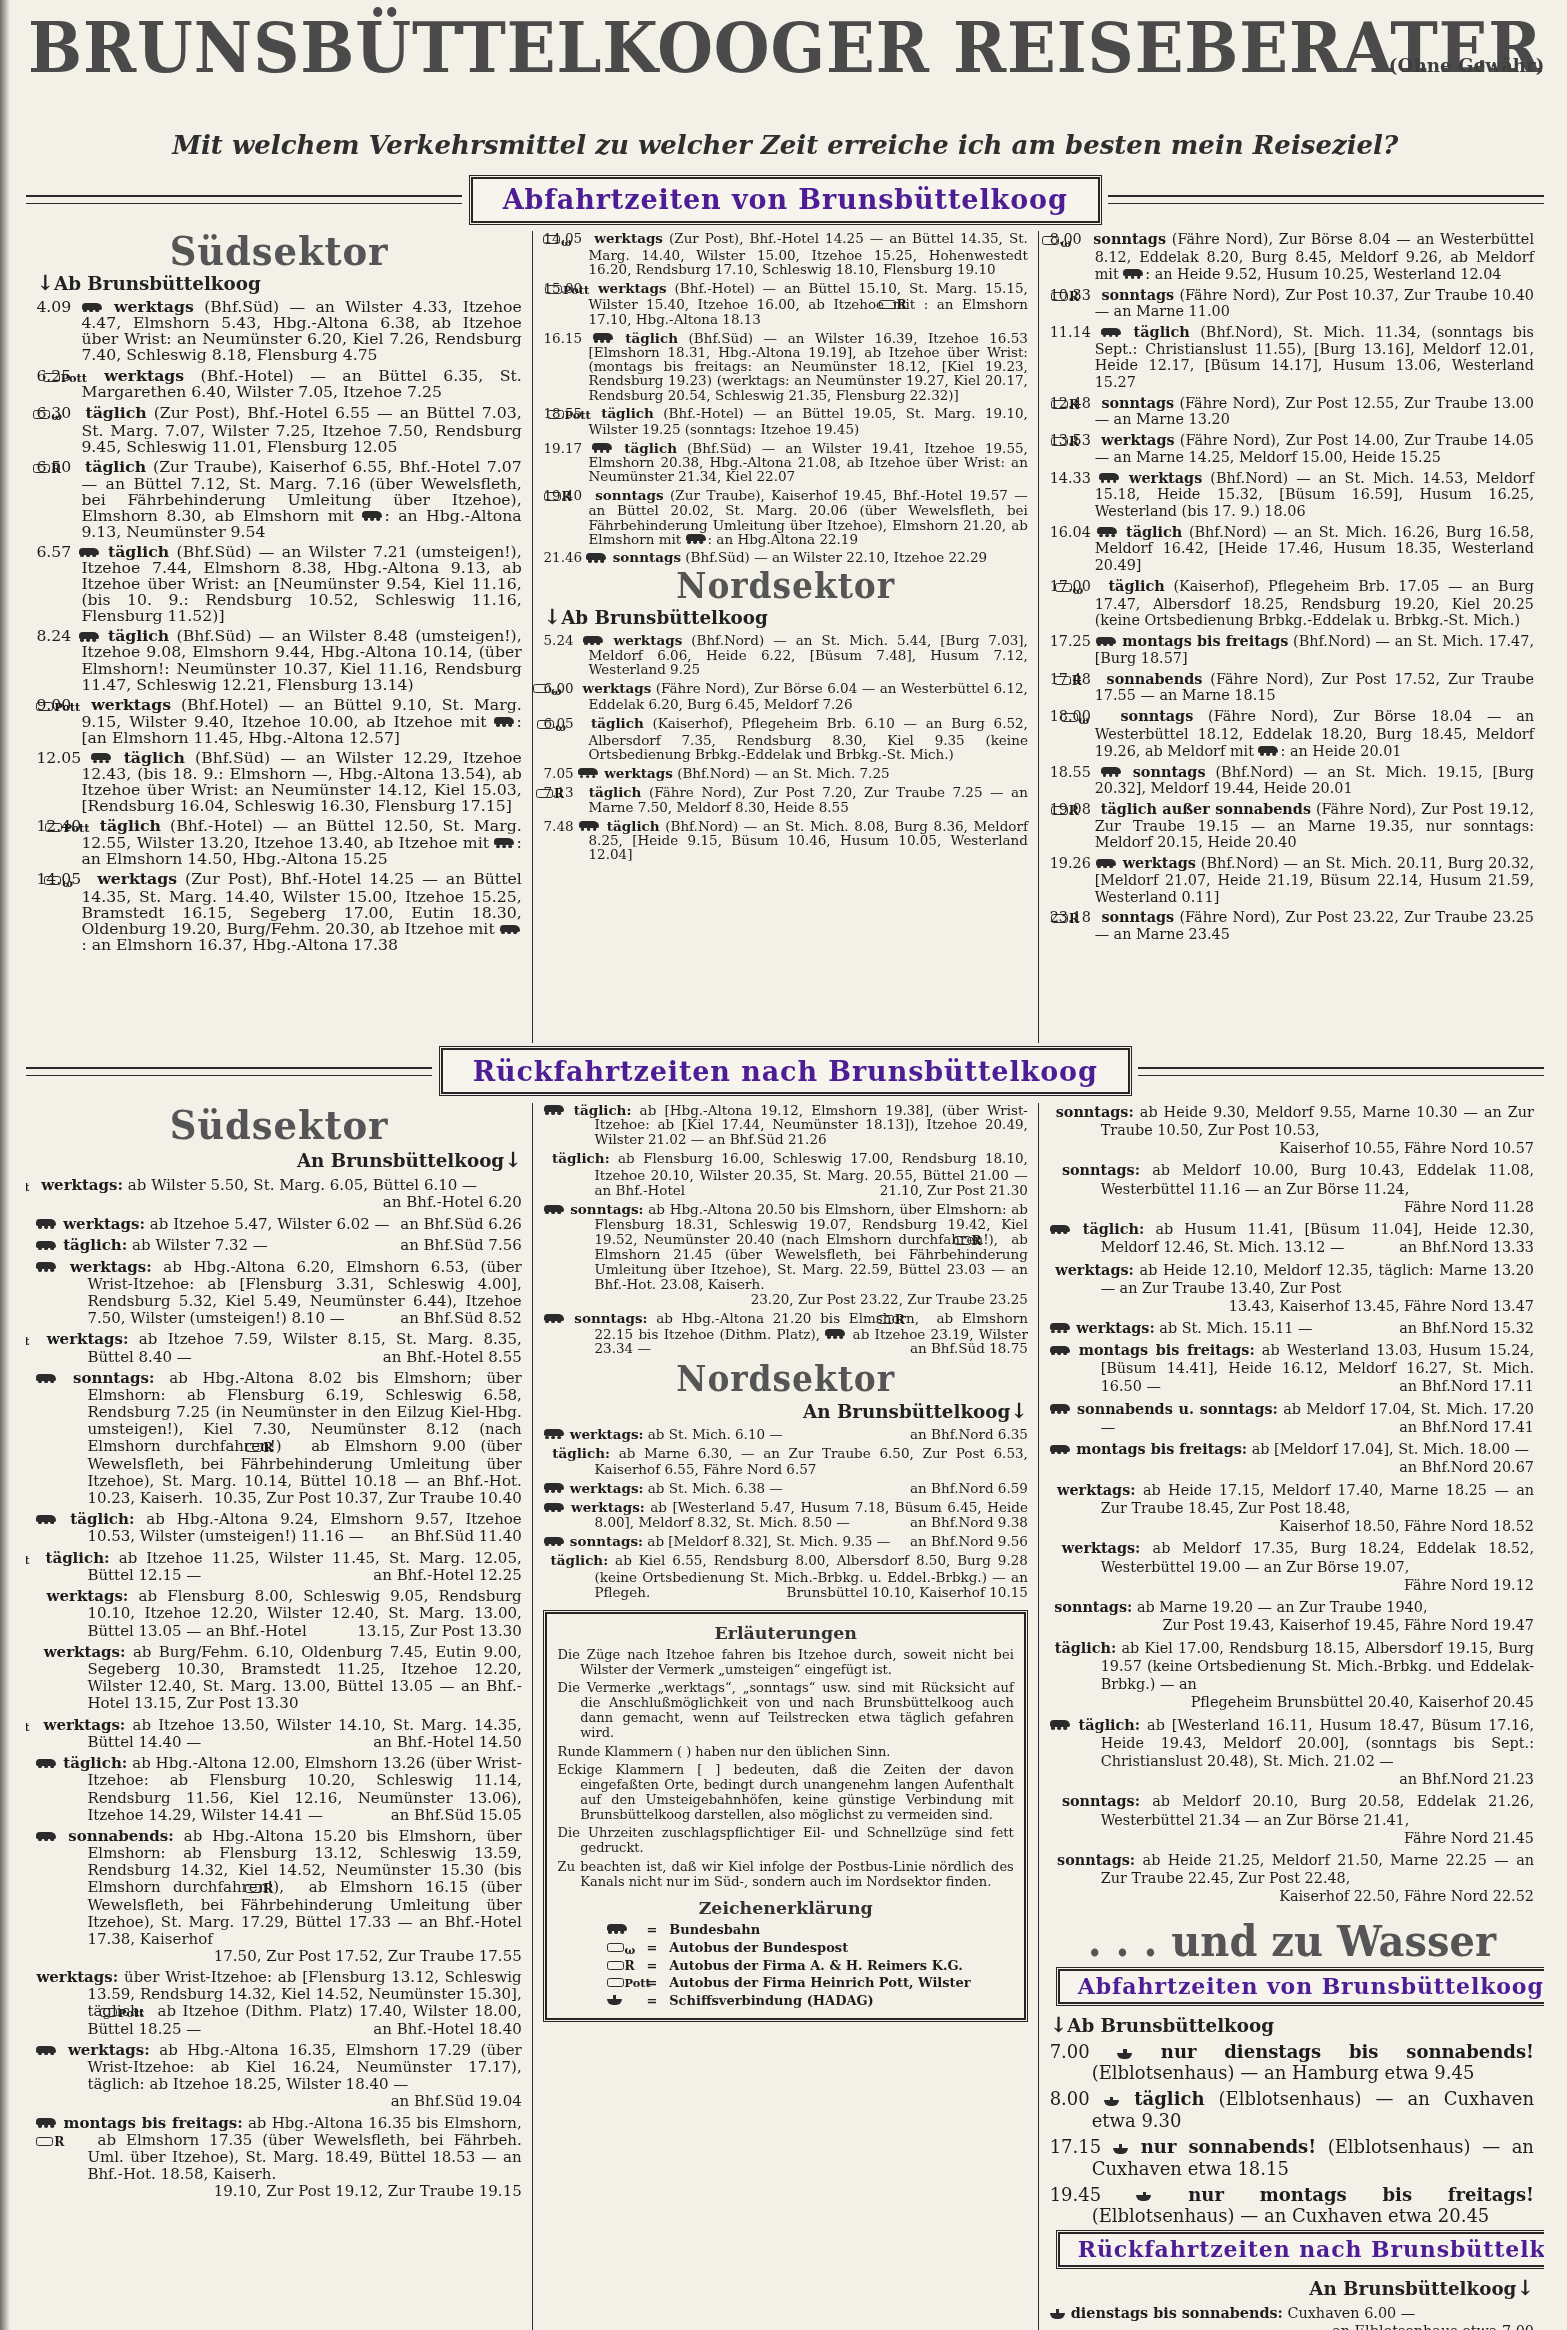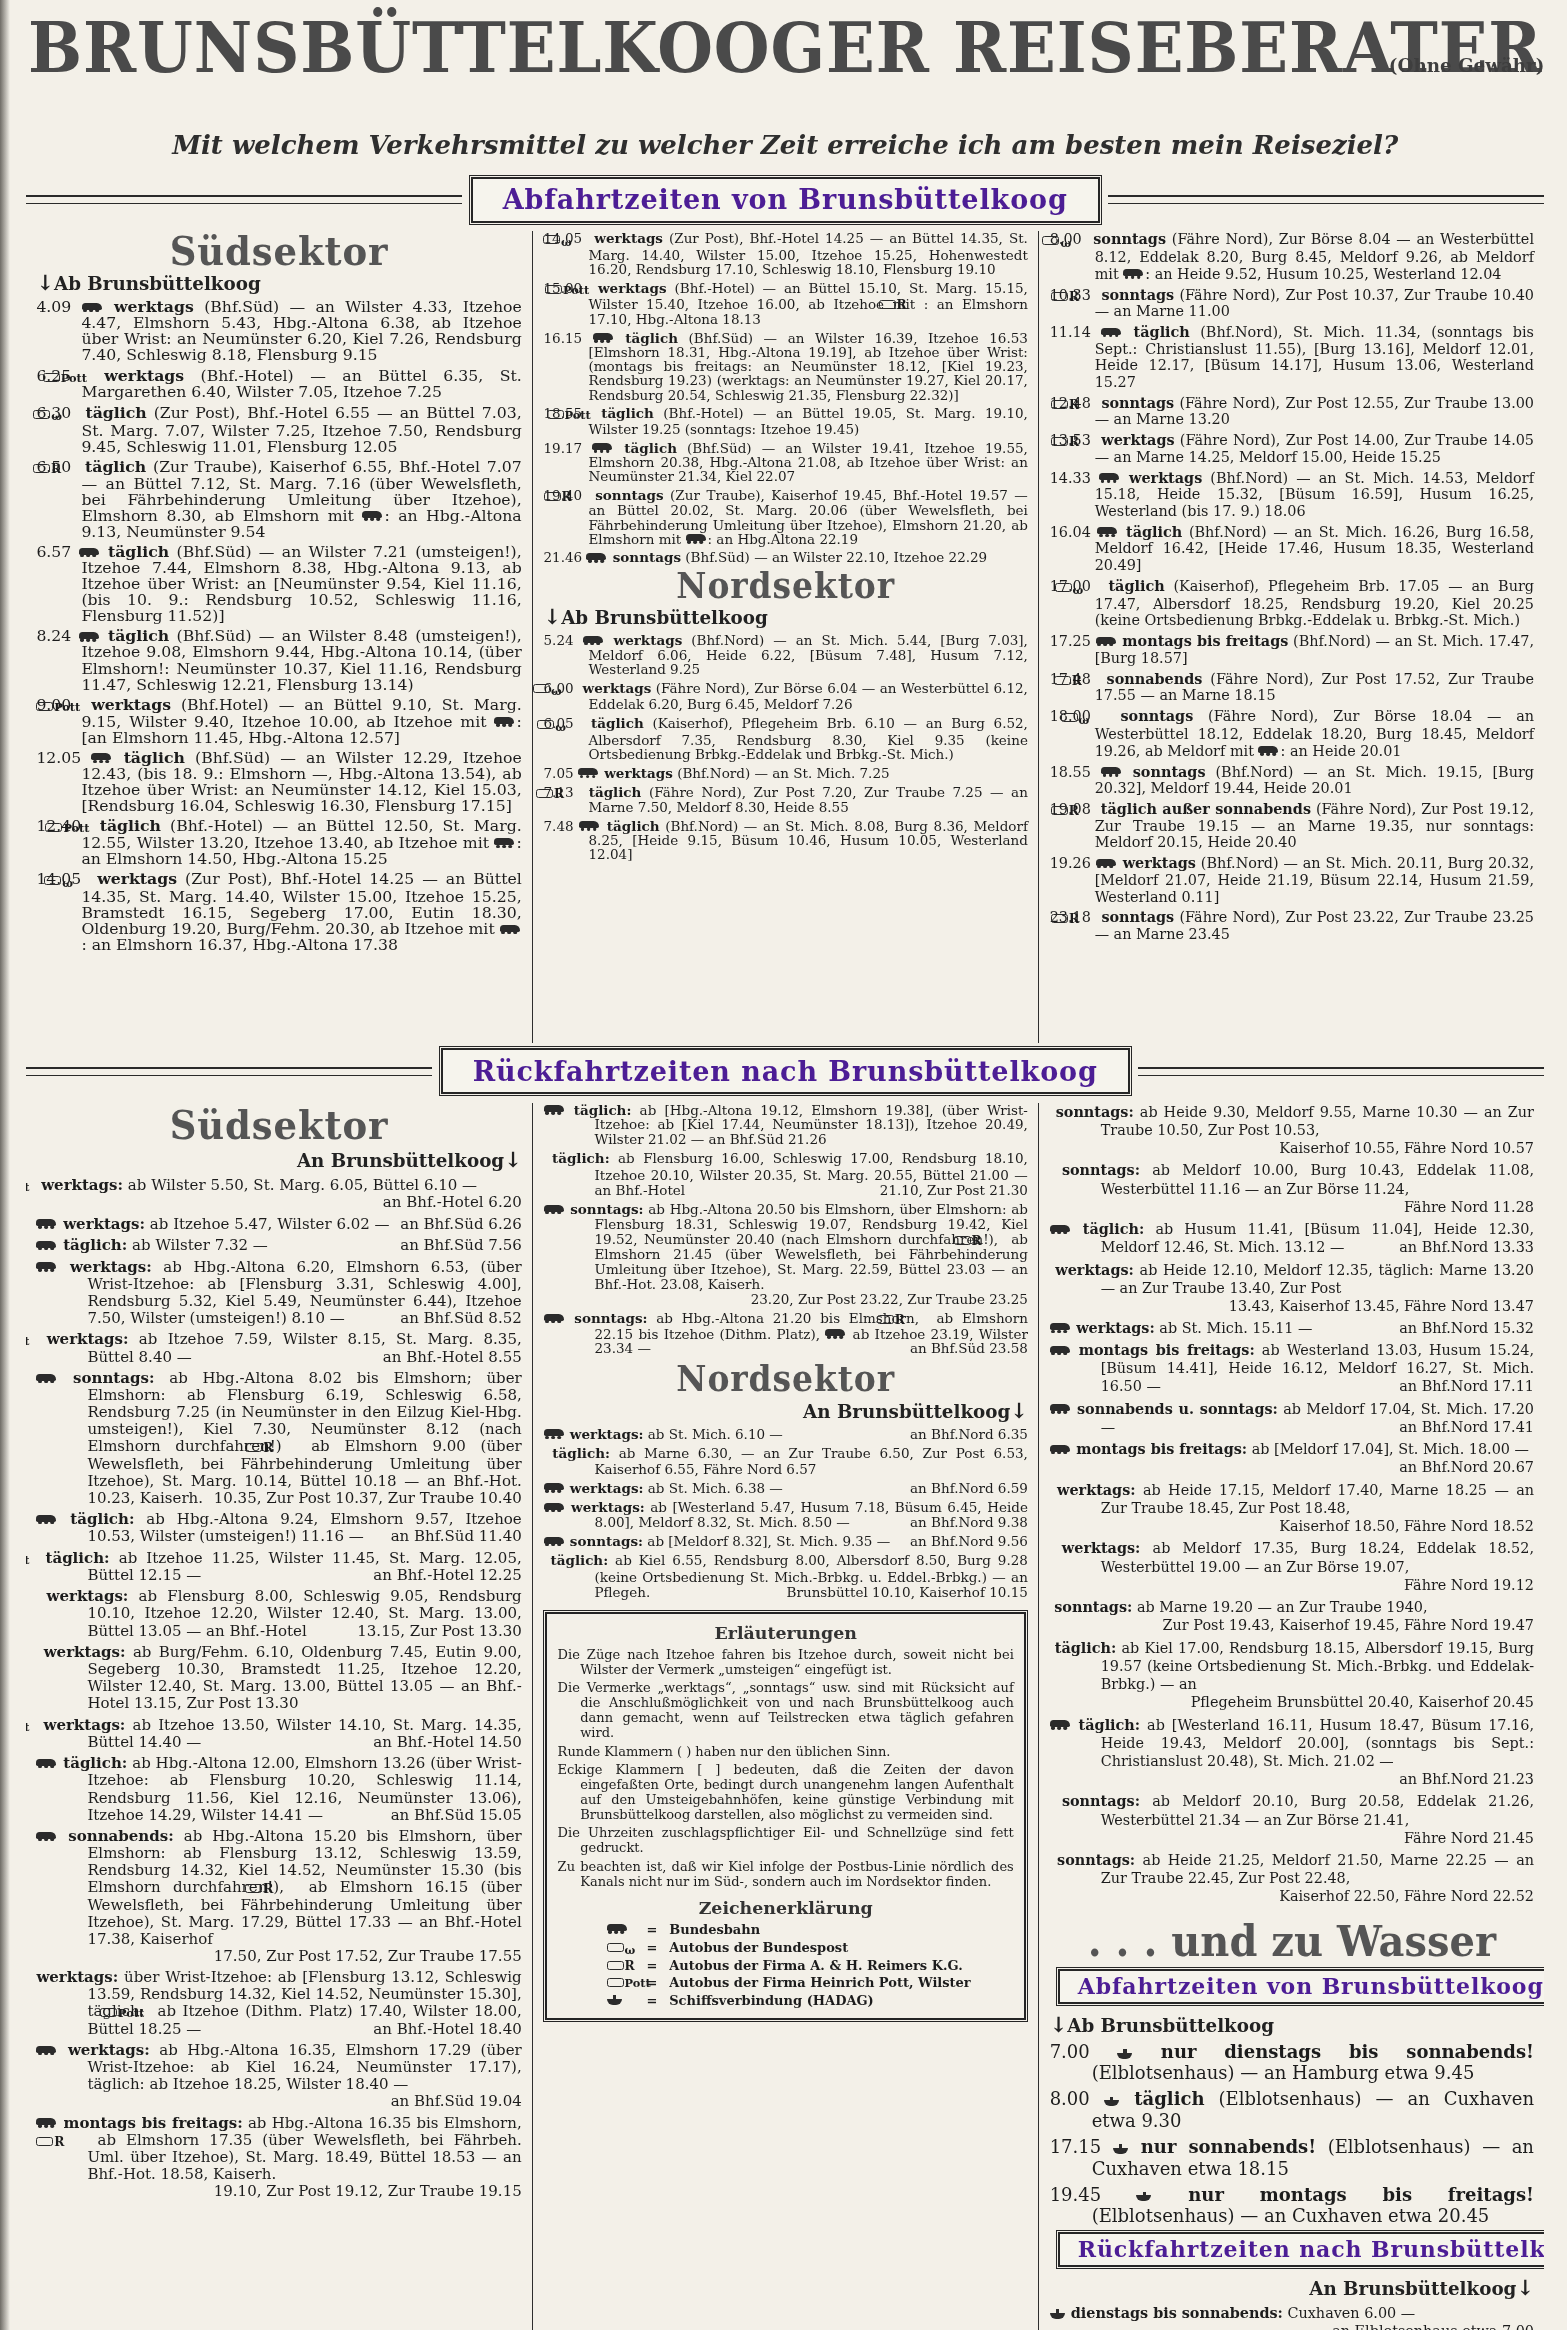--- a/index.html
+++ b/index.html
@@ -127,21 +127,21 @@
     <div class="hrule"></div>
   </div>
 
   <div class="grid">
 
     <div class="col c-dep1">
       <div class="sectorhead">Südsektor</div>
       <div class="dirlabel"><span class="ar">↓</span><span>Ab Brunsbüttelkoog</span></div>
       <div>
 
-          <div class="entry"><span class="t">4.09</span> <span class="ic" data-icon="train"></span> <b class="day">werktags</b> <span class="txt">(Bhf.Süd) — an Wilster 4.33, Itzehoe 4.47, Elmshorn 5.43, Hbg.-Altona 6.38, ab Itzehoe über Wrist: an Neumünster 6.20, Kiel 7.26, Rendsburg 7.40, Schleswig 8.18, Flensburg 9.15</span></div>
+          <div class="entry"><span class="t">4.09</span> <span class="ic" data-icon="train"></span> <b class="day">werktags</b> <span class="txt">(Bhf.Süd) — an Wilster 4.33, Itzehoe 4.47, Elmshorn 5.43, Hbg.-Altona 6.38, ab Itzehoe über Wrist: an Neumünster 6.20, Kiel 7.26, Rendsburg 7.40, Schleswig 8.18, Flensburg 4.75</span></div>
 
           <div class="entry"><span class="t">6.25</span> <span class="ic" data-icon="bus-pott"></span> <b class="day">werktags</b> <span class="txt">(Bhf.-Hotel) — an Büttel 6.35, St. Margarethen 6.40, Wilster 7.05, Itzehoe 7.25</span></div>
 
           <div class="entry"><span class="t">6.30</span> <span class="ic" data-icon="postbus"></span> <b class="day">täglich</b> <span class="txt">(Zur Post), Bhf.-Hotel 6.55 — an Büttel 7.03, St. Marg. 7.07, Wilster 7.25, Itzehoe 7.50, Rendsburg 9.45, Schleswig 11.01, Flensburg 12.05</span></div>
 
           <div class="entry"><span class="t">6.50</span> <span class="ic" data-icon="bus-r"></span> <b class="day">täglich</b> <span class="txt">(Zur Traube), Kaiserhof 6.55, Bhf.-Hotel 7.07 — an Büttel 7.12, St. Marg. 7.16 (über Wewelsfleth, bei Fährbehinderung Umleitung über Itzehoe), Elmshorn 8.30, ab Elmshorn mit <span class="ic" data-icon="train"></span>: an Hbg.-Altona 9.13, Neumünster 9.54</span></div>
 
           <div class="entry"><span class="t">6.57</span> <span class="ic" data-icon="train"></span> <b class="day">täglich</b> <span class="txt">(Bhf.Süd) — an Wilster 7.21 (umsteigen!), Itzehoe 7.44, Elmshorn 8.38, Hbg.-Altona 9.13, ab Itzehoe über Wrist: an [Neumünster 9.54, Kiel 11.16, (bis 10. 9.: Rendsburg 10.52, Schleswig 11.16, Flensburg 11.52)]</span></div>
 
           <div class="entry"><span class="t">8.24</span> <span class="ic" data-icon="train"></span> <b class="day">täglich</b> <span class="txt">(Bhf.Süd) — an Wilster 8.48 (umsteigen!), Itzehoe 9.08, Elmshorn 9.44, Hbg.-Altona 10.14, (über Elmshorn!: Neumünster 10.37, Kiel 11.16, Rendsburg 11.47, Schleswig 12.21, Flensburg 13.14)</span></div>
@@ -281,21 +281,21 @@
 
     <div class="col c-ret2">
       <div>
 
           <div class="entry2"><span class="ic" data-icon="train"></span> <b class="day">täglich:</b> <span class="txt">ab [Hbg.-Altona 19.12, Elmshorn 19.38], (über Wrist-Itzehoe: ab [Kiel 17.44, Neumünster 18.13]), Itzehoe 20.49, Wilster 21.02 — an Bhf.Süd 21.26</span> </div>
 
           <div class="entry2"><span class="ic" data-icon="postbus"></span> <b class="day">täglich:</b> <span class="txt">ab Flensburg 16.00, Schleswig 17.00, Rendsburg 18.10, Itzehoe 20.10, Wilster 20.35, St. Marg. 20.55, Büttel 21.00 — an Bhf.-Hotel</span> <span class="arr">21.10, Zur Post 21.30</span></div>
 
           <div class="entry2"><span class="ic" data-icon="train"></span> <b class="day">sonntags:</b> <span class="txt">ab Hbg.-Altona 20.50 bis Elmshorn, über Elmshorn: ab Flensburg 18.31, Schleswig 19.07, Rendsburg 19.42, Kiel 19.52, Neumünster 20.40 (nach Elmshorn durchfahren!), <span class="ic" data-icon="bus-r"></span> ab Elmshorn 21.45 (über Wewelsfleth, bei Fährbehinderung Umleitung über Itzehoe), St. Marg. 22.59, Büttel 23.03 — an Bhf.-Hot. 23.08, Kaiserh.</span> <span class="arr">23.20, Zur Post 23.22, Zur Traube 23.25</span></div>
 
-          <div class="entry2"><span class="ic" data-icon="train"></span> <b class="day">sonntags:</b> <span class="txt">ab Hbg.-Altona 21.20 bis Elmshorn, <span class="ic" data-icon="bus-r"></span> ab Elmshorn 22.15 bis Itzehoe (Dithm. Platz), <span class="ic" data-icon="train"></span> ab Itzehoe 23.19, Wilster 23.34 —</span> <span class="arr">an Bhf.Süd 23.58</span></div>
+          <div class="entry2"><span class="ic" data-icon="train"></span> <b class="day">sonntags:</b> <span class="txt">ab Hbg.-Altona 21.20 bis Elmshorn, <span class="ic" data-icon="bus-r"></span> ab Elmshorn 22.15 bis Itzehoe (Dithm. Platz), <span class="ic" data-icon="train"></span> ab Itzehoe 23.19, Wilster 23.34 —</span> <span class="arr">an Bhf.Süd 18.75</span></div>
 
       </div>
       <div class="sectorhead sm">Nordsektor</div>
       <div class="dirlabel right"><span>An Brunsbüttelkoog</span><span class="ar">↓</span></div>
       <div>
 
           <div class="entry2"><span class="ic" data-icon="train"></span> <b class="day">werktags:</b> <span class="txt">ab St. Mich. 6.10 —</span> <span class="arr">an Bhf.Nord 6.35</span></div>
 
           <div class="entry2"><span class="ic" data-icon="bus-r"></span> <b class="day">täglich:</b> <span class="txt">ab Marne 6.30, — an Zur Traube 6.50, Zur Post 6.53, Kaiserhof 6.55, Fähre Nord 6.57</span> </div>
 

